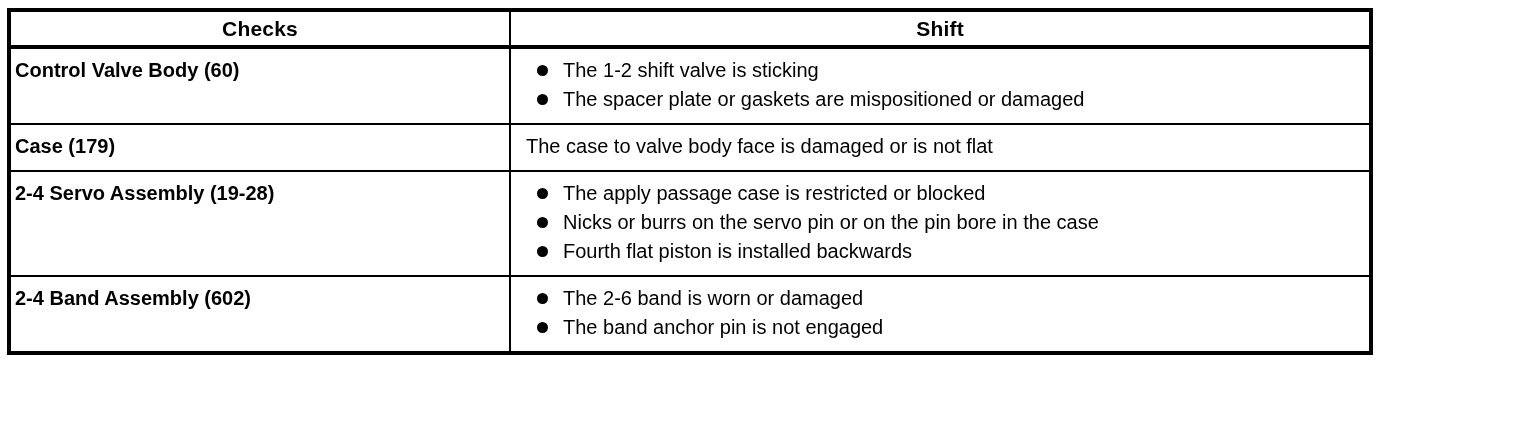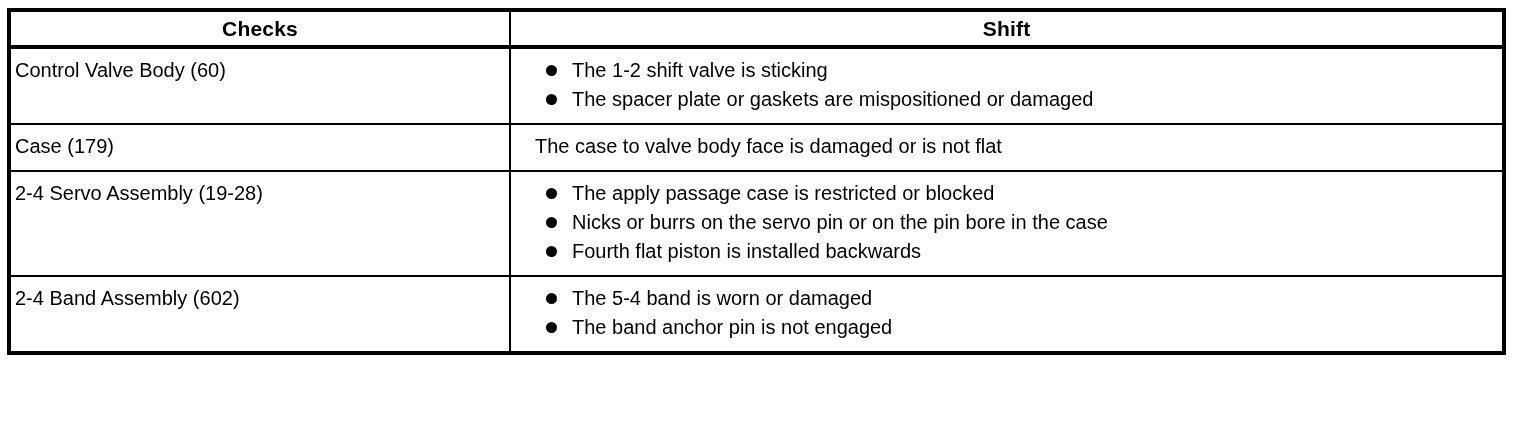--- a/index.html
+++ b/index.html
@@ -10,21 +10,21 @@
     background: #ffffff;
     color: #000000;
     font-family: "Liberation Sans", sans-serif;
   }
   .page {
     padding: 8px 7px;
   }
   table.diag-table {
     border-collapse: collapse;
     table-layout: fixed;
-    width: 1499px;
+    width: 1366px;
     border: 4px solid #000;
   }
   .diag-table th,
   .diag-table td {
     border: 2px solid #000;
     vertical-align: top;
   }
   .diag-table thead th {
     border-bottom: 4px solid #000;
     height: 37px;
@@ -32,24 +32,25 @@
     text-align: center;
     font-size: 21px;
     font-weight: bold;
     letter-spacing: 0.2px;
   }
   .col-checks { width: 501px; }
   .check-cell {
     font-size: 20px;
     line-height: 29px;
     padding: 7px 6px 9px 4px;
+    font-weight: bold;
   }
   .cause-cell {
     font-size: 20px;
-    padding: 7px 8px 9px 23px;
+    padding: 7px 8px 9px 14px;
   }
   .cause-list {
     list-style: none;
   }
   .cause-list li {
     position: relative;
     line-height: 29px;
     padding-left: 38px;
   }
   .cause-list li.plain {
@@ -113,20 +114,20 @@
             </ul>
     </td>
   </tr>
 
   <tr>
     <td class="check-cell">
       <span>2-4 Band Assembly (602)</span>
     </td>
     <td class="cause-cell">
       <ul class="cause-list">
-              <li><span class="bullet"></span><span>The 5-4 band is worn or damaged</span></li>
+              <li><span class="bullet"></span><span>The 2-6 band is worn or damaged</span></li>
               <li><span class="bullet"></span><span>The band anchor pin is not engaged</span></li>
             </ul>
     </td>
   </tr>
 </tbody>
   </table>
 </div>
 
 </body></html>

